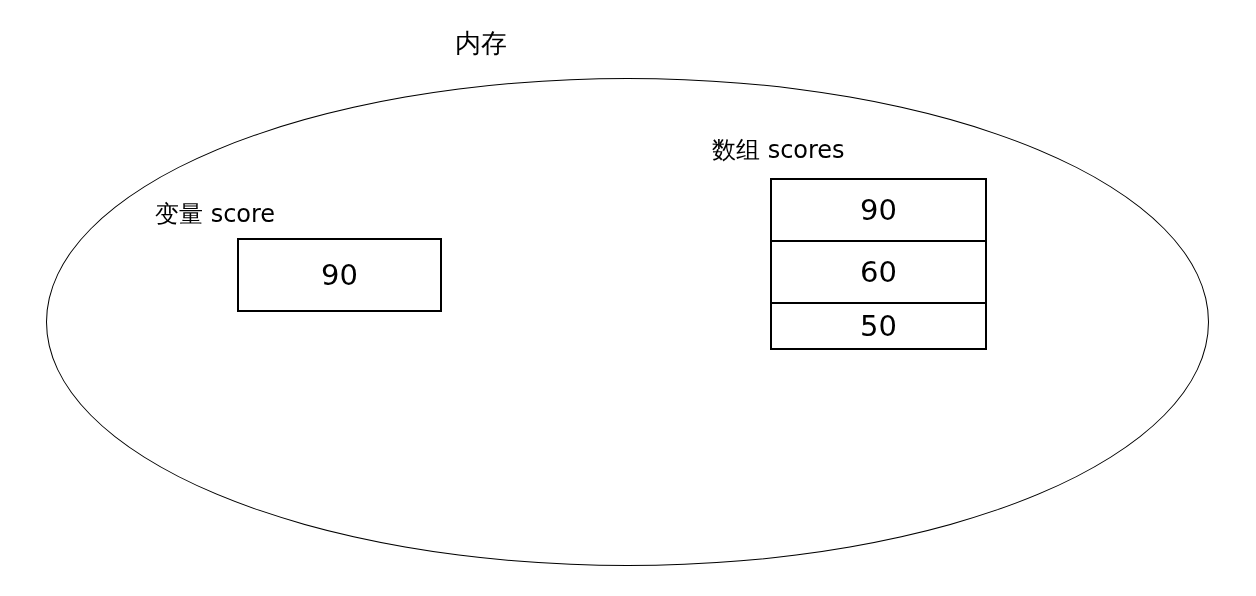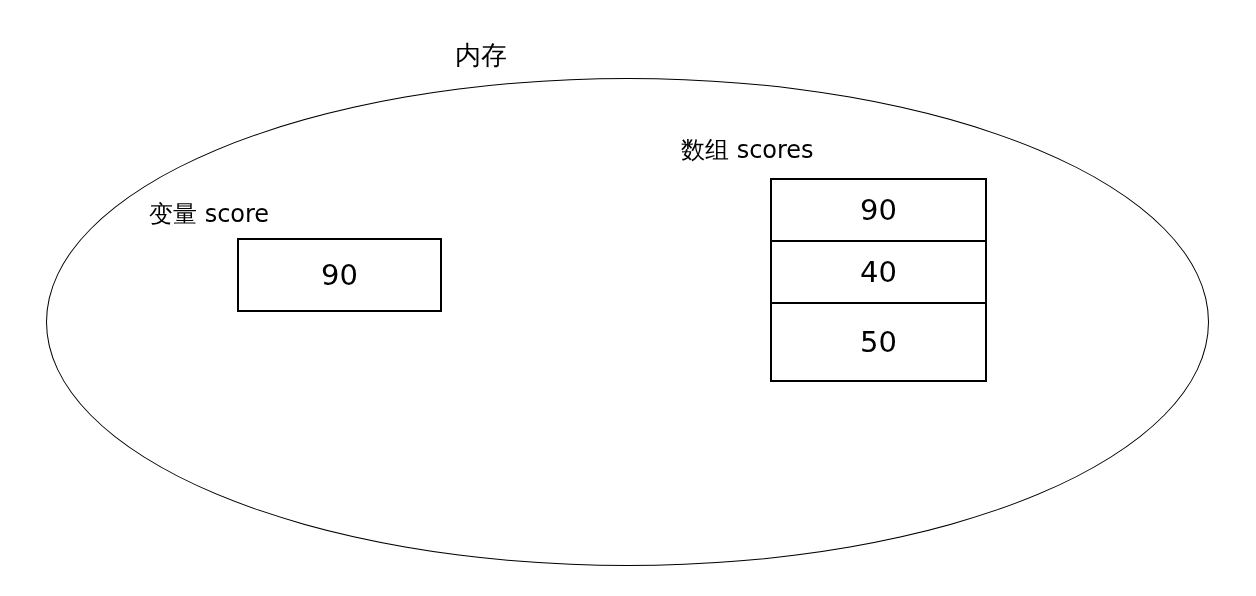--- a/index.html
+++ b/index.html
@@ -23,50 +23,50 @@
     width: 1163px;
     height: 488px;
     border: 1px solid #000000;
     border-radius: 50%;
     box-sizing: border-box;
     background: transparent;
   }
   .diagram-title {
     position: absolute;
     left: 455px;
-    top: 40px;
+    top: 28px;
     font-size: 26px;
     line-height: 30px;
     white-space: nowrap;
     text-align: right;
   }
   .var-label {
     position: absolute;
-    left: 149px;
+    left: 155px;
     top: 200px;
     font-size: 24px;
     line-height: 29px;
     white-space: nowrap;
   }
   .var-box {
     position: absolute;
     left: 237px;
     top: 238px;
     width: 205px;
     height: 74px;
     border: 2px solid #000000;
     box-sizing: border-box;
     display: flex;
     align-items: center;
     justify-content: center;
     font-size: 29px;
   }
   .array-label {
     position: absolute;
-    left: 681px;
+    left: 712px;
     top: 136px;
     font-size: 24px;
     line-height: 29px;
     white-space: nowrap;
   }
   .array-box {
     position: absolute;
     left: 770px;
     top: 178px;
     width: 217px;
@@ -77,21 +77,21 @@
     height: 62px;
     border-bottom: 2px solid #000000;
     box-sizing: border-box;
     display: flex;
     align-items: center;
     justify-content: center;
     font-size: 29px;
   }
   .array-cell:last-child {
     border-bottom: none;
-    height: 76px;
+    height: 44px;
     text-align: right;
   }
 </style>
 </head>
 <body>
 
 <div class="canvas">
 
   <div class="diagram-title">内存</div>
 
@@ -100,17 +100,17 @@
   <div class="var-label">变量 score</div>
 
   <div class="var-box">
     <span>90</span>
   </div>
 
   <div class="array-label">数组 scores</div>
 
   <div class="array-box">
     <div class="array-cell">90</div>
-    <div class="array-cell">40</div>
+    <div class="array-cell">60</div>
     <div class="array-cell">50</div>
   </div>
 
 </div>
 
 </body></html>

